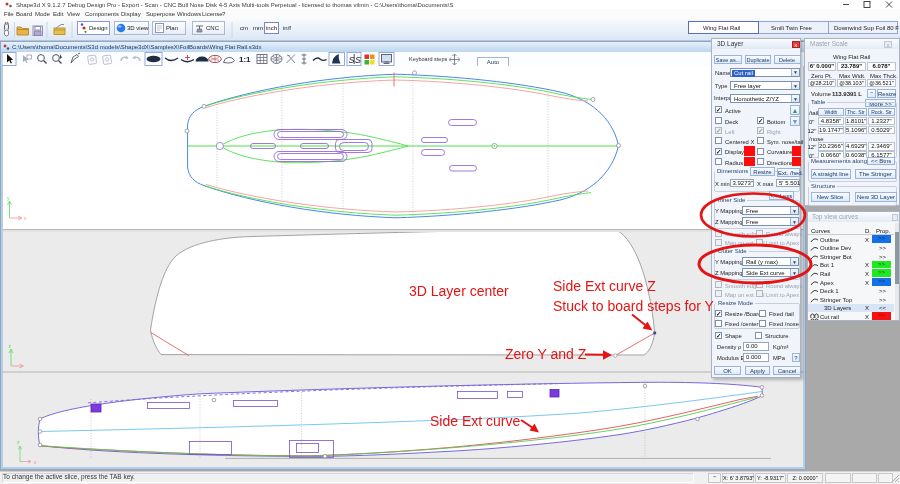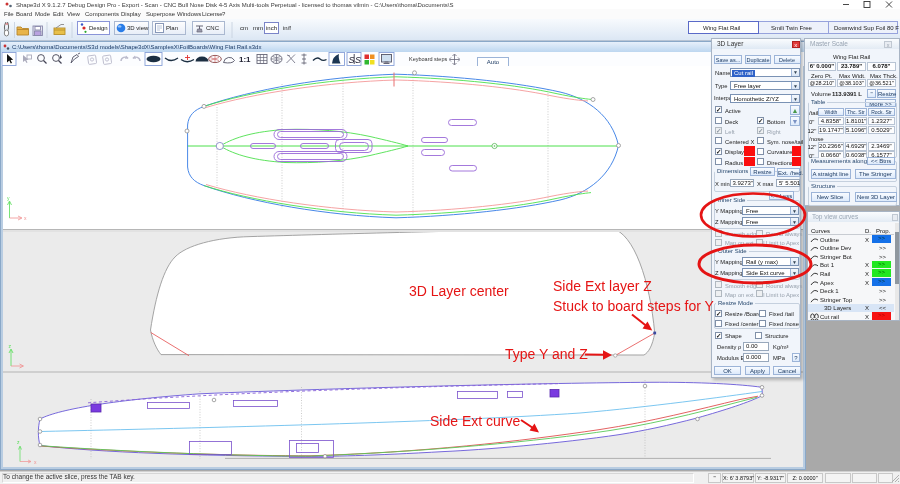--- a/index.html
+++ b/index.html
@@ -610,23 +610,23 @@
         </svg>
         <div class="abs t6" style="left:12px;top:106.5px">Traction pad</div>
         <div class="abs t6" style="left:71px;top:106.5px">&gt;&gt;</div>
 </div>
 <div class="abs" style="left:86.5px;top:11px;width:6.5px;height:97px;background:#e8e8e8"></div>
 <div class="abs" style="left:86.5px;top:20px;width:6px;height:52px;background:#8f979f"></div>
 </div>
 
 <div id="redann">
 <div class="rtxt" style="left:409px;top:283px">3D Layer center</div>
-<div class="rtxt" style="left:553px;top:278px">Side Ext layer Z</div>
+<div class="rtxt" style="left:553px;top:278px">Side Ext curve Z</div>
 <div class="rtxt" style="left:553px;top:297.5px">Stuck to board steps for Y</div>
-<div class="rtxt" style="left:505px;top:346px">Type Y and Z</div>
+<div class="rtxt" style="left:505px;top:346px">Zero Y and Z</div>
 <div class="rtxt" style="left:430px;top:413px">Side Ext curve</div>
 <svg class="abs" style="left:0;top:0;pointer-events:none" width="900" height="484" viewBox="0 0 900 484">
 <g fill="none" stroke="#e51414">
 <ellipse cx="753" cy="215" rx="52" ry="21.5" stroke-width="2.6"></ellipse>
 <ellipse cx="755" cy="264" rx="56" ry="19" stroke-width="3"></ellipse>
 <g stroke-width="2">
 <line x1="632" y1="314.5" x2="649" y2="328"></line>
 <path d="M642.5,328.5 L652.3,330.6 L647.5,321.5" fill="#e51414" stroke="none"></path>
 <line x1="585" y1="354.5" x2="605" y2="354.8"></line>
 <path d="M603,350.3 L612,355 L603,359.7" fill="#e51414" stroke="none"></path>

